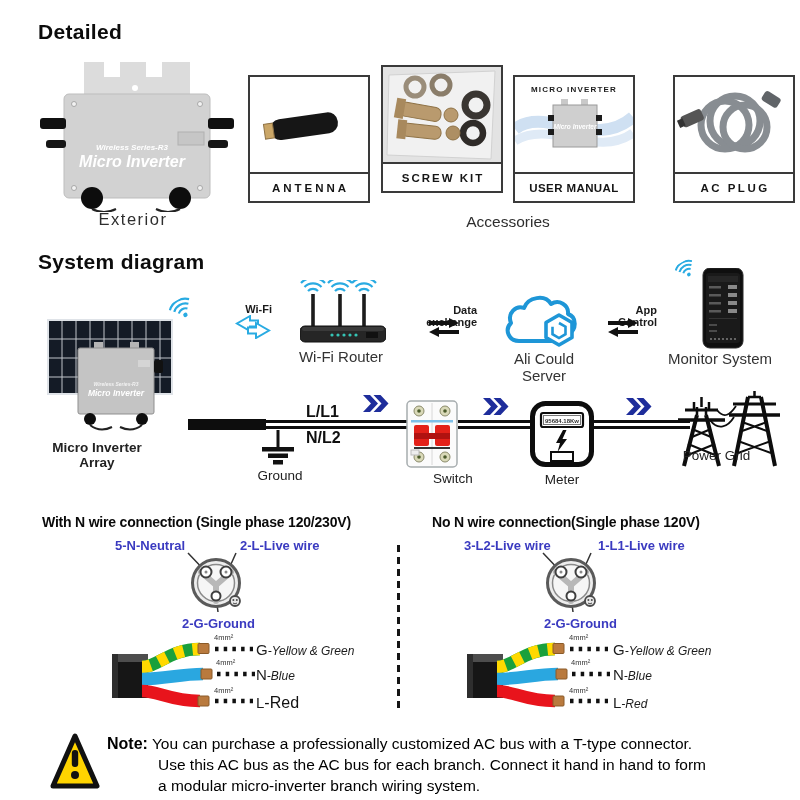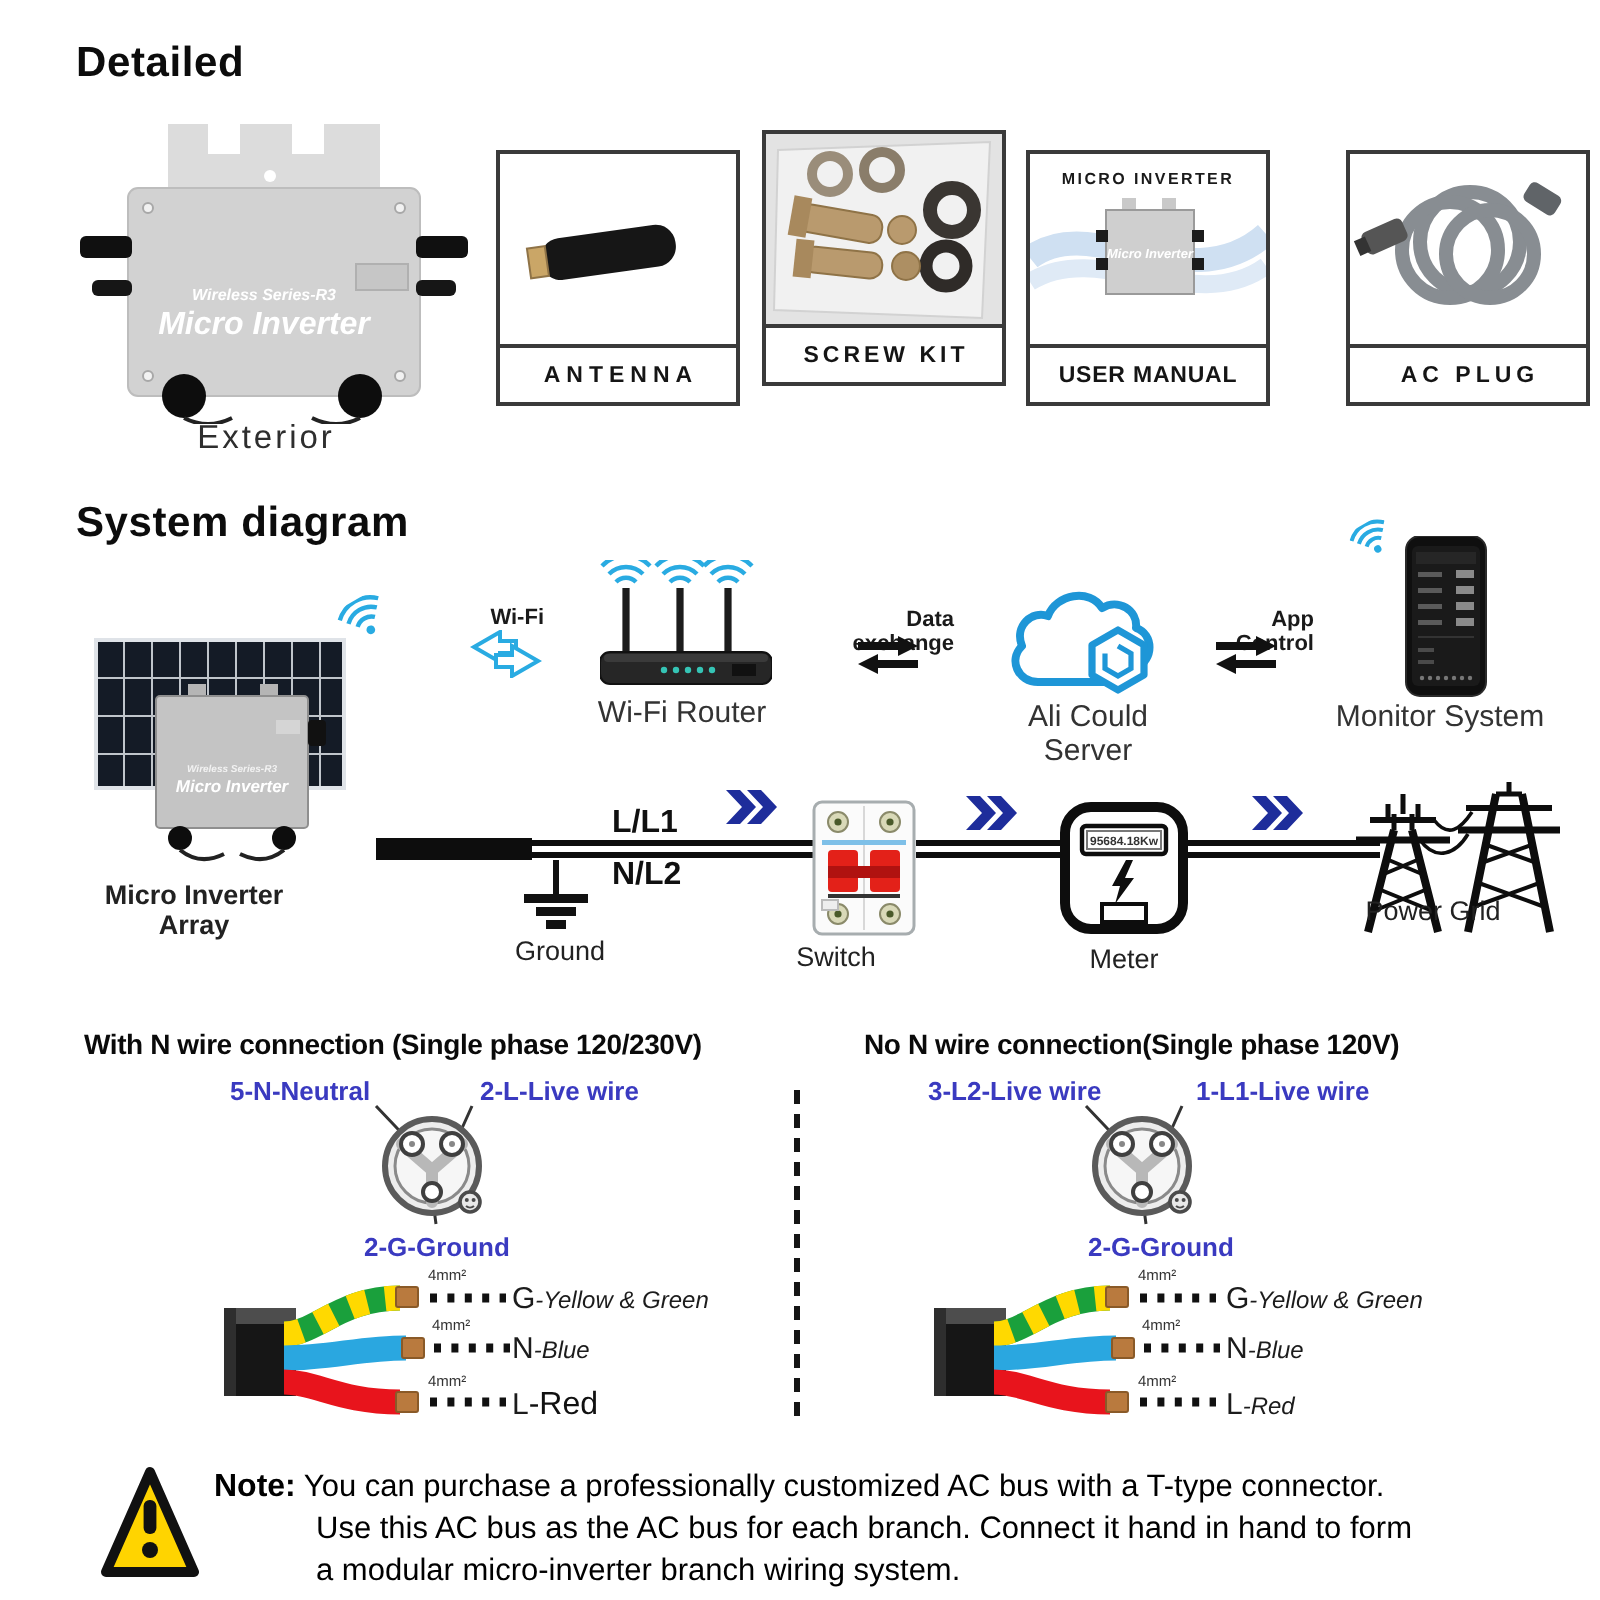--- a/index.html
+++ b/index.html
@@ -129,20 +129,21 @@
           <rect x="2" y="36" width="6" height="8" fill="#333"></rect>
         </g>
         <g transform="rotate(32 94 24)">
           <rect x="86" y="16" width="18" height="11" rx="3" fill="#606468"></rect>
         </g>
       </svg>
     </div>
     <div class="box-label ls-d">AC PLUG</div>
   </div>
 
+  <div class="abs caption" style="left:248px;top:213px;width:520px;font-size:15.5px;">Accessories</div>
 
   <div class="abs h1" style="left:38px;top:250px;">System diagram</div>
 
   <svg class="abs" style="left:46px;top:316px;" width="150" height="122" viewBox="0 0 150 122">
     <rect x="2" y="4" width="124" height="74" fill="#141b26" stroke="#dfe3e8" stroke-width="2"></rect>
     <g stroke="#dfe3e8" stroke-width="1" opacity=".85">
       <path d="M16,4 V78 M30,4 V78 M44,4 V78 M58,4 V78 M72,4 V78 M86,4 V78 M100,4 V78 M114,4 V78"></path>
       <path d="M2,23 H126 M2,42 H126 M2,61 H126"></path>
     </g>
     <rect x="48" y="26" width="9" height="10" fill="#b5b5b5"></rect>
@@ -322,21 +323,21 @@
       <path d="M59,26 H110" stroke-width="3.5"></path>
       <path d="M63,15 H106" stroke-width="3"></path>
       <path d="M78,8 H91 M84.5,8 V2" stroke-width="2.5"></path>
       <path d="M40,31 C48,42 58,38 64,28 M47,21 C54,30 60,26 66,17" stroke-width="1.8"></path>
     </g>
   </svg>
 
   <div class="abs linelab" style="left:306px;top:403px;">L/L1</div>
   <div class="abs linelab" style="left:306px;top:429px;">N/L2</div>
   <div class="abs buscap" style="left:250px;top:468px;width:60px;">Ground</div>
-  <div class="abs buscap" style="left:388px;top:471px;width:60px;">Switch</div>
+  <div class="abs buscap" style="left:423px;top:471px;width:60px;">Switch</div>
   <div class="abs buscap" style="left:532px;top:472px;width:60px;">Meter</div>
   <div class="abs buscap" style="left:669px;top:448px;width:95px;">Power Grid</div>
 
   <div class="abs wirehead" style="left:42px;top:514px;">With N wire connection (Single phase 120/230V)</div>
   <div class="abs wirehead" style="left:432px;top:514px;">No N wire connection(Single phase 120V)</div>
 
   <svg class="abs" style="left:30px;top:533px;" width="370" height="200" viewBox="0 0 370 200">
     <path d="M158,20 L177,40 M206,20 L197,40 M186,64 L188,79" stroke="#333" stroke-width="1.5"></path>
     <g>
       <circle cx="186" cy="50" r="23.5" fill="#ededed" stroke="#5a5a5a" stroke-width="3"></circle>

